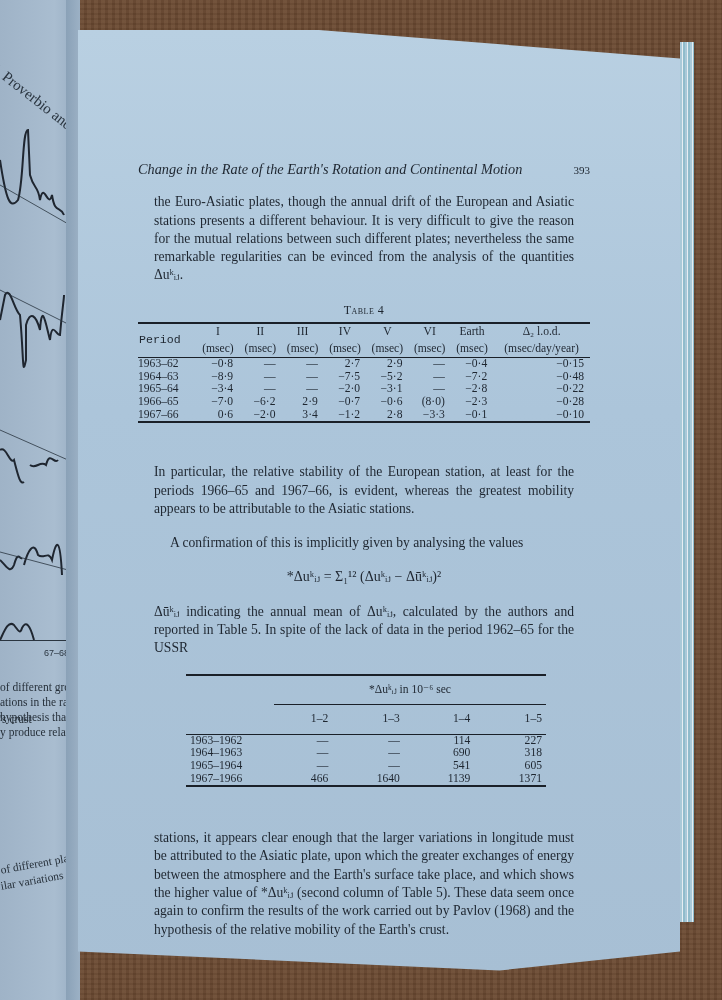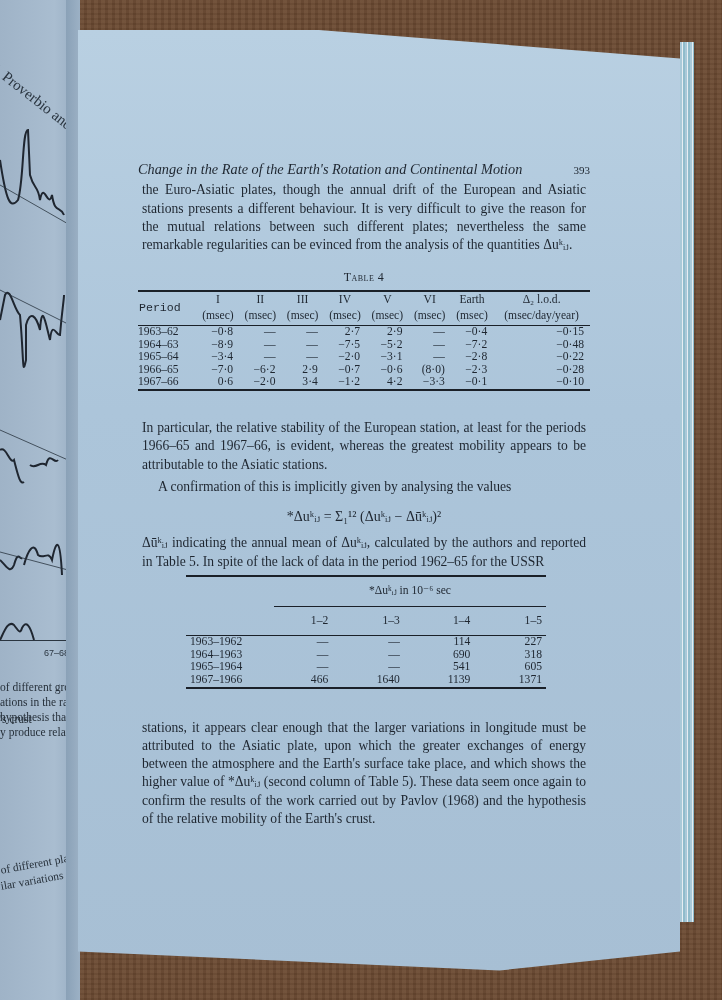--- a/index.html
+++ b/index.html
@@ -32,21 +32,21 @@
     background:linear-gradient(180deg,#b9d0e2 0%,#acc5da 40%,#a7bfd4 100%);
     clip-path: polygon(0 0, 40% 0, 100% 3%, 100% 97%, 70% 99%, 0 97%);
   }
   .page-edge {
     position:absolute; left:680px; top:42px; width:14px; height:880px;
     background:repeating-linear-gradient(90deg,#a9c9d8 0 2px,#e6eef2 2px 3px,#8fbccb 3px 5px);
   }
   .content { position:absolute; left:138px; top:160px; width:452px; font-size:13.6px; line-height:18.3px; }
   .running-head { display:flex; justify-content:space-between; align-items:baseline; font-style:italic; font-size:14.3px; margin-bottom:-2px; }
   .running-head .pg { font-style:normal; font-size:11px; }
-  p { margin:4px; text-align:justify; }
+  p { margin:16px; text-align:justify; }
   .indent { text-indent:16px; }
   .table-title { text-align:center; font-variant:small-caps; font-size:12px; letter-spacing:0.5px; margin:14px 0 3px; }
   table { border-collapse:collapse; width:100%; font-size:11.6px; line-height:12.6px; }
   .t4 th { font-weight:normal; text-align:center; padding:2px 1px; vertical-align:bottom; }
   .t4 th.period { text-align:left; vertical-align:middle;font-family:Liberation Mono, monospace; }
   .t4 td { text-align:right; padding:0 6px 0 0; }
   .t4 td.per { text-align:left; padding-left:0; }
   .rule-top { border-top:2px solid #1a2028; }
   .rule-mid { border-top:1px solid #1a2028; }
   .rule-bot { border-bottom:2px solid #1a2028; }
@@ -167,21 +167,21 @@
         <td>(8·0)</td>
         <td>−2·3</td>
         <td>−0·28</td>
       </tr>
       <tr class="rule-bot">
         <td class="per">1967–66</td>
         <td>0·6</td>
         <td>−2·0</td>
         <td>3·4</td>
         <td>−1·2</td>
-        <td>4·2</td>
+        <td>2·8</td>
         <td>−3·3</td>
         <td>−0·1</td>
         <td>−0·10</td>
       </tr>
     </tbody>
   </table>
 
   <div style="height:24px"></div>
   <p>In particular, the relative stability of the European station, at least for the periods 1966–65 and 1967–66, is evident, whereas the greatest mobility appears to be attributable to the Asiatic stations.</p>
   <p class="indent">A confirmation of this is implicitly given by analysing the values</p>

